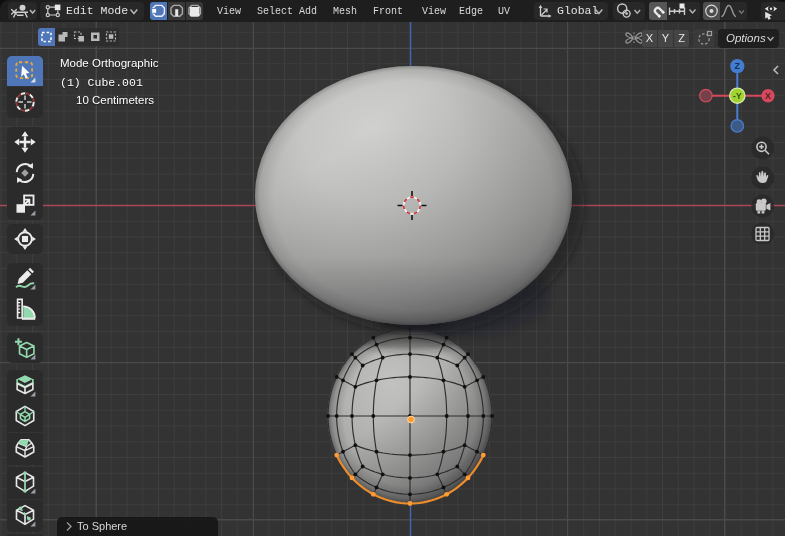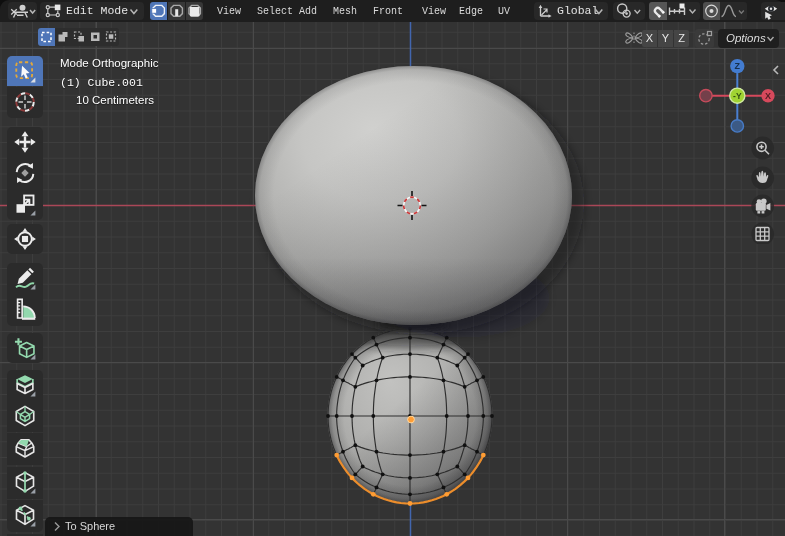--- a/index.html
+++ b/index.html
@@ -438,21 +438,21 @@
  <span style="position:absolute;left:8px;line-height:19px;color:#dcdcdc;font-size:11.5px;font-style:italic;">Options</span>
  <svg width="10" height="19" viewBox="0 0 10 19" style="position:absolute;right:3px;top:0;">
       <path d="M1.5,8 l3,3.4 3,-3.4" fill="none" stroke="#aaa" stroke-width="1.4"></path>
     </svg>
 </div>
 
 <div class="ovtext" style="left:60px;top:57px;">Mode Orthographic</div>
 <div class="ovtext" style="left:60px;top:75.5px;font-family:Liberation Mono, monospace;">(1) Cube.001</div>
 <div class="ovtext" style="left:60px;top:93.5px;margin-left:16px;">10 Centimeters</div>
 
-<div style="position:absolute;left:45px;top:517px;width:148px;height:19px;background:rgba(23,23,23,0.95);border-radius:5px 5px 0 0;z-index:6;">
+<div style="position:absolute;left:57px;top:517px;width:161px;height:19px;background:rgba(23,23,23,0.95);border-radius:5px 5px 0 0;z-index:6;">
  <svg width="8" height="19" viewBox="0 0 8 19" style="position:absolute;left:8px;top:0;">
       <path d="M2,5.5 L6,9.5 L2,13.5" fill="none" stroke="#989898" stroke-width="1.4"></path>
     </svg>
  <span style="position:absolute;left:20px;line-height:19px;color:#d6d6d6;font-size:11px;">To Sphere</span>
 </div>
 
 <svg width="100" height="100" viewBox="0 0 100 100" style="position:absolute;left:690px;top:48px;z-index:6;">
  <g transform="translate(47.3,47.7)">
   <line x1="0" y1="-22.6" x2="0" y2="0" stroke="#4a7fd0" stroke-width="2"></line>
   <line x1="0" y1="0" x2="0" y2="30.2" stroke="#4a7fd0" stroke-width="2"></line>

